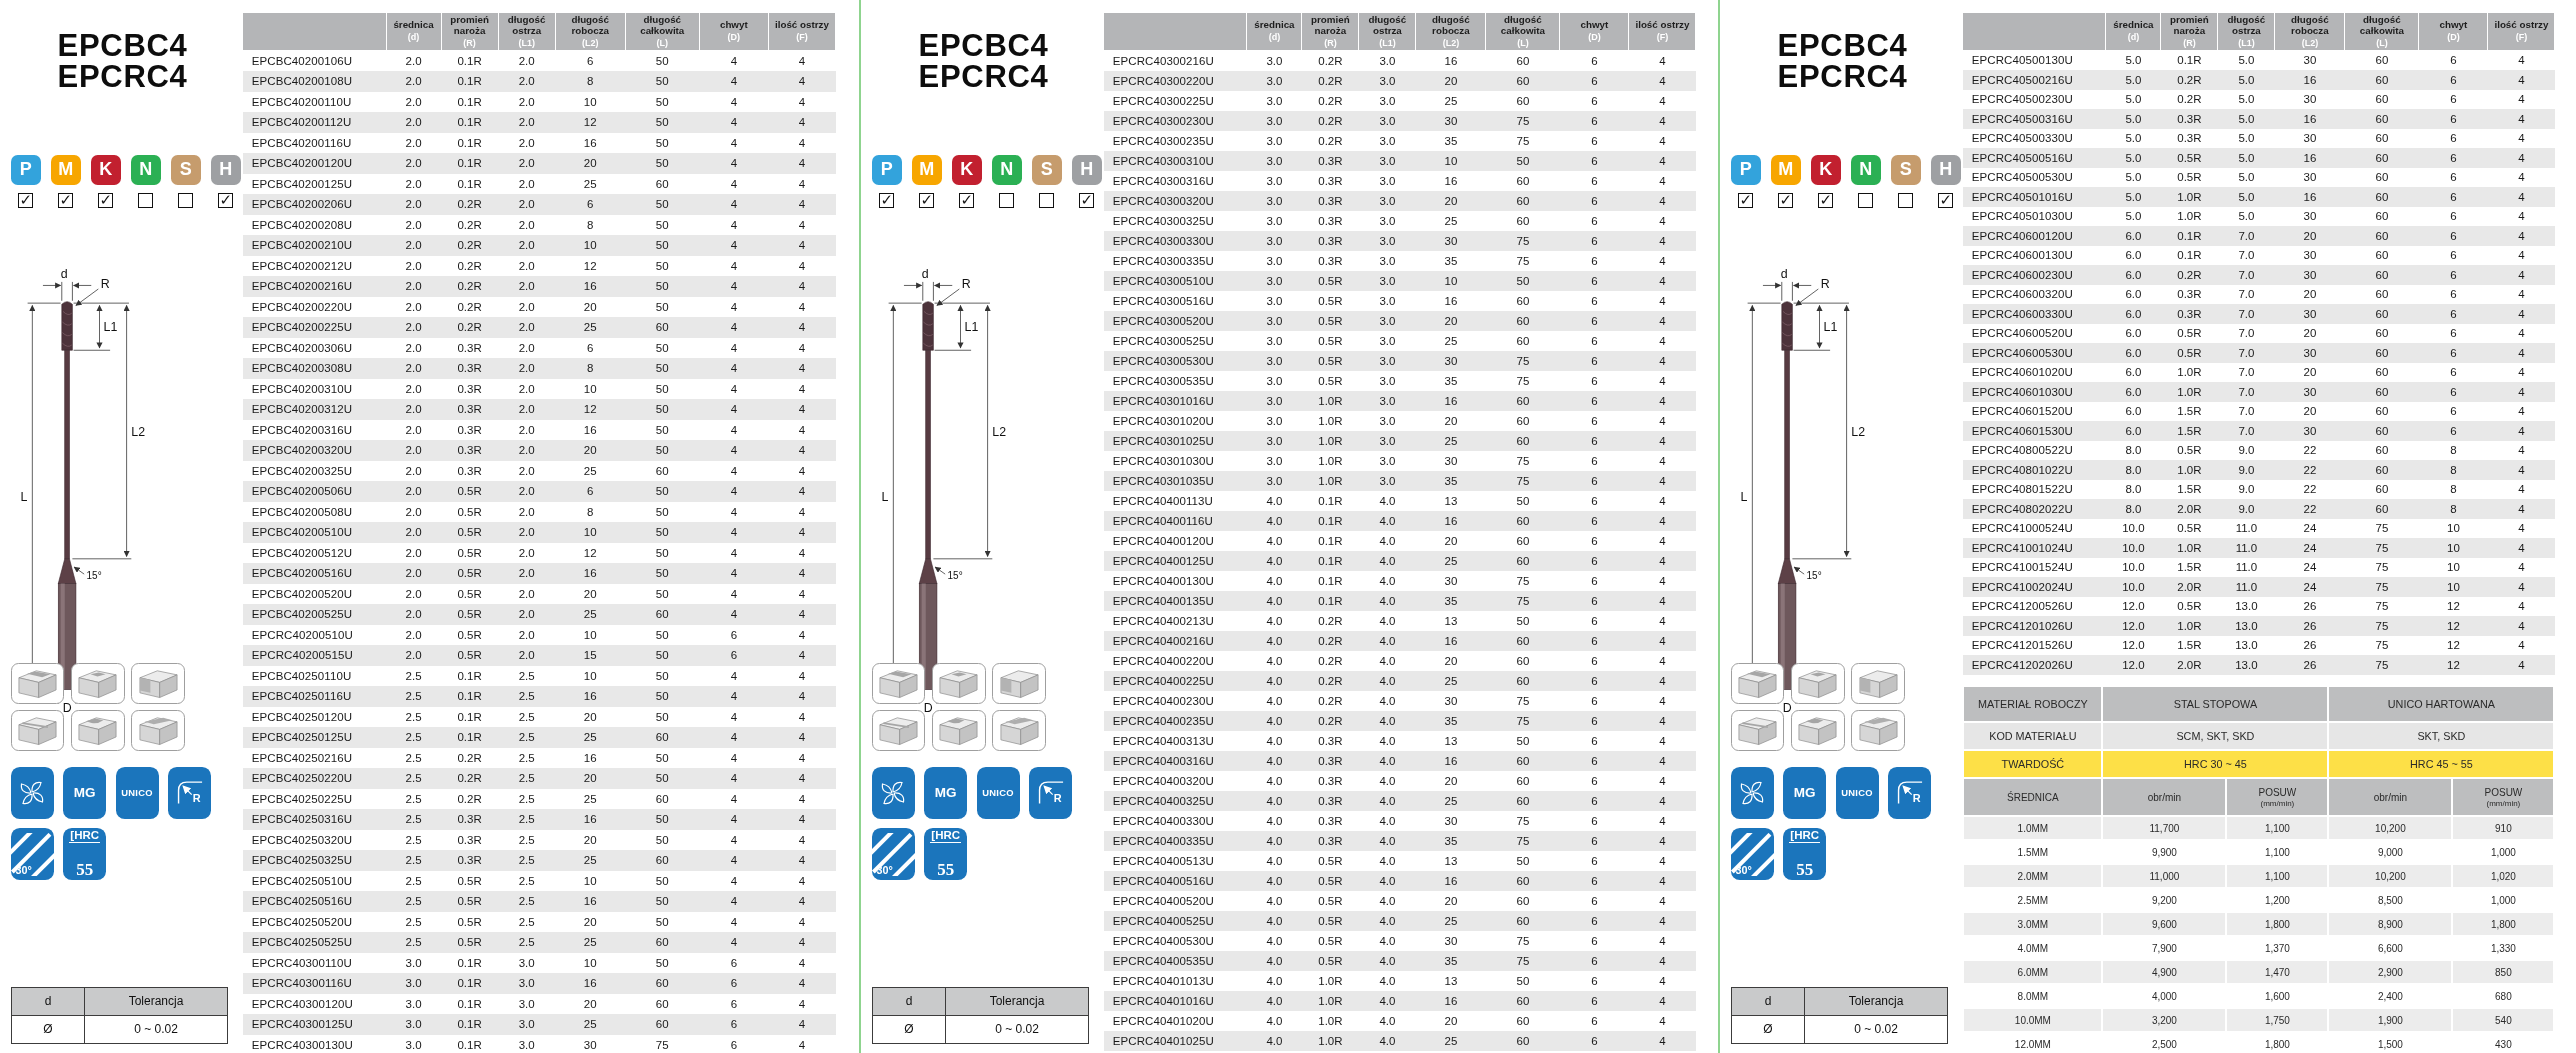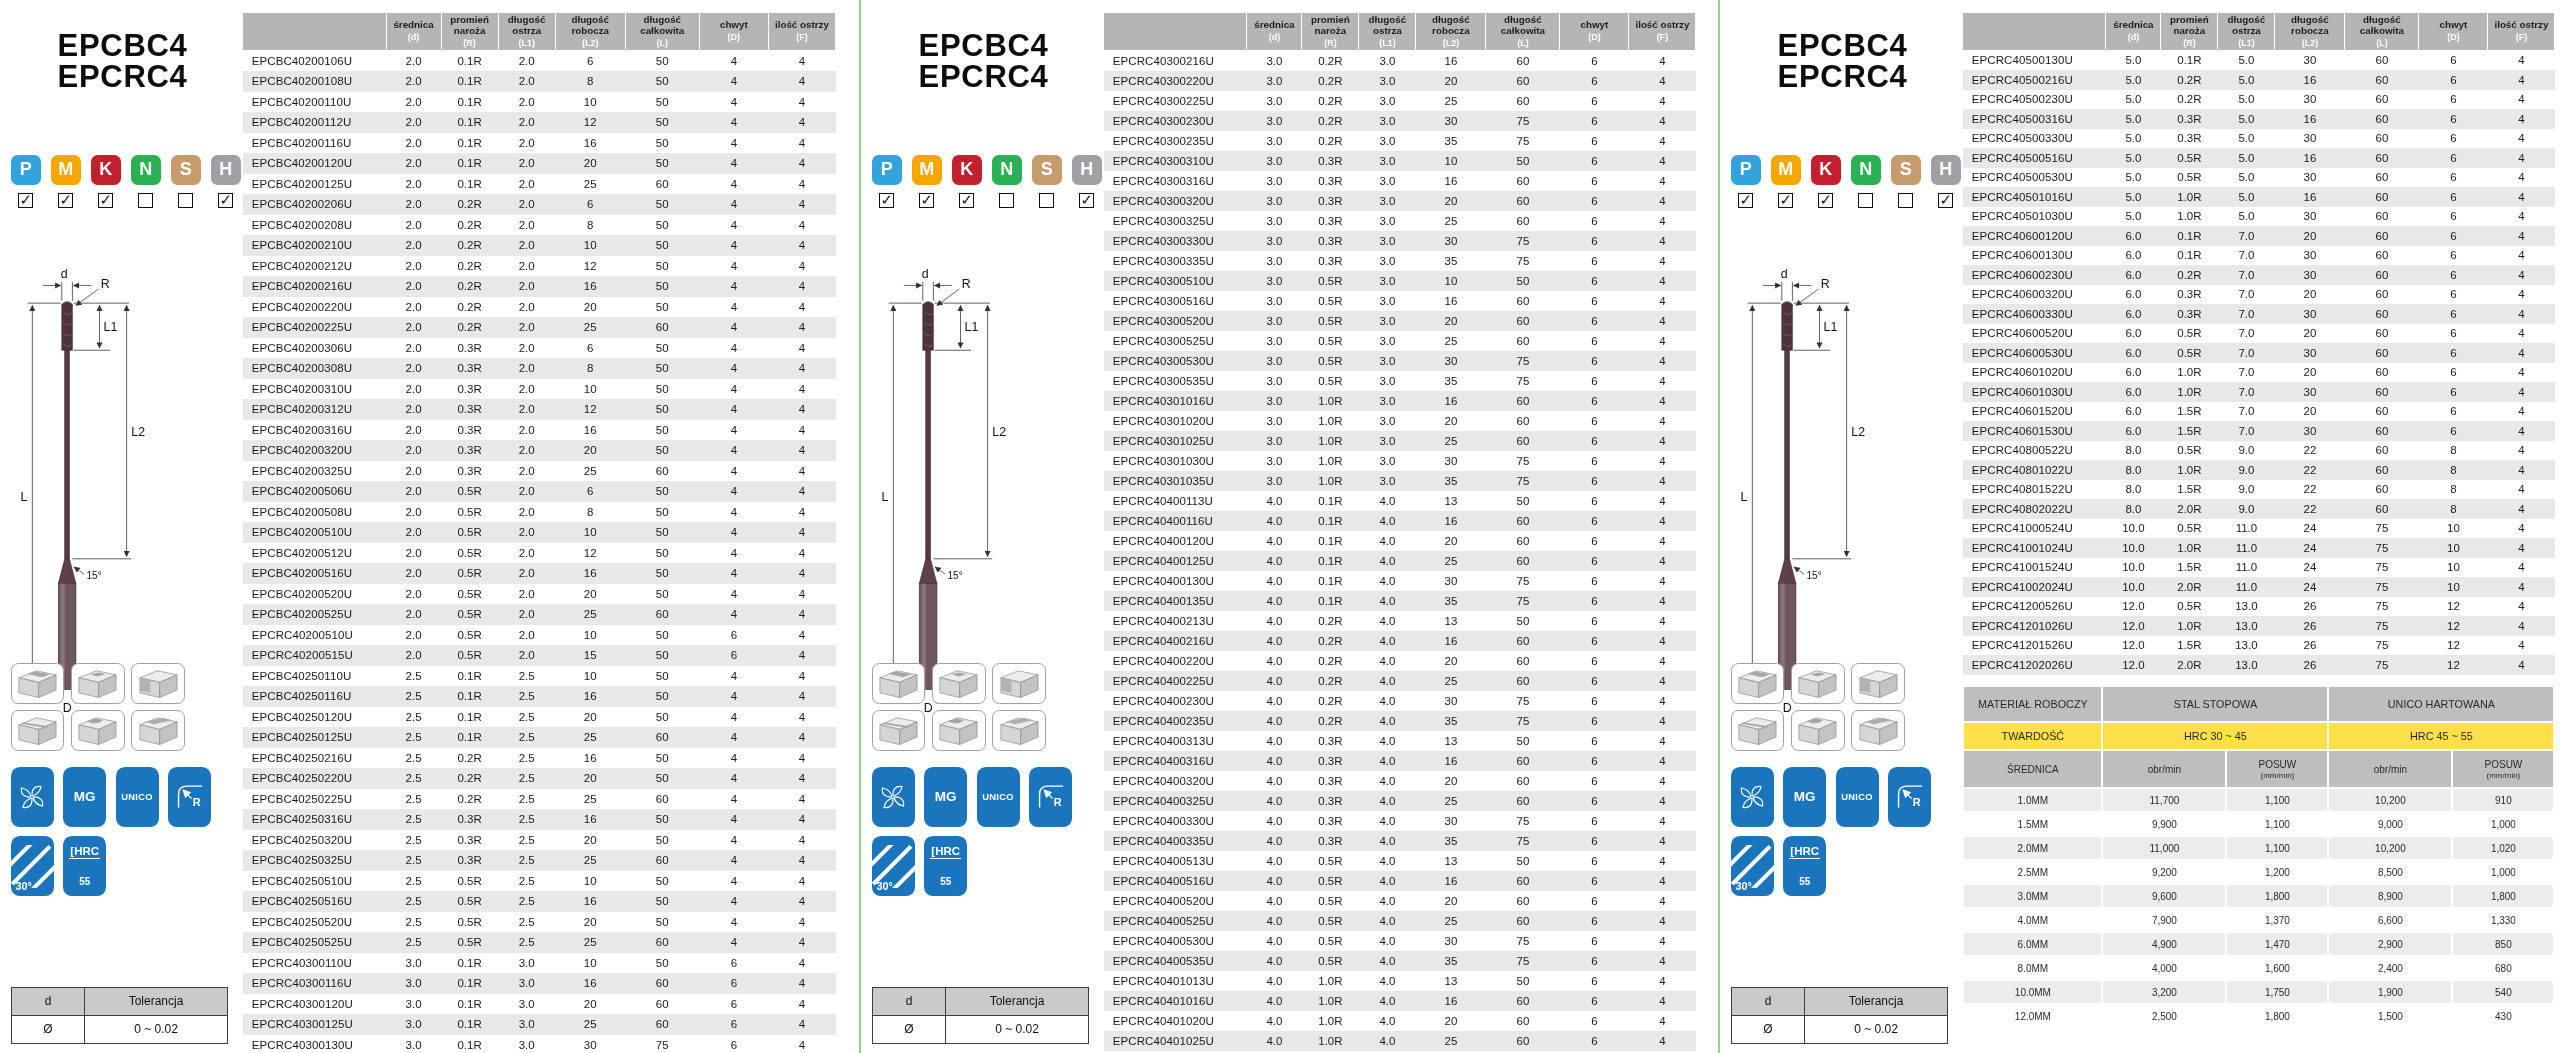--- a/index.html
+++ b/index.html
@@ -9,27 +9,27 @@
   .left-col{width:237px;flex:0 0 auto;box-sizing:border-box;display:flex;flex-direction:column;padding:16px 2.7px 9.4px 10.8px;}
   .title{font-size:31px;font-weight:bold;line-height:1.02;letter-spacing:0.7px;text-align:center;color:#0d0d0d;margin-top:13.5px;white-space:pre-line;}
   .badges{display:flex;gap:10px;margin-top:62px;}
   .bw{display:flex;flex-direction:column;align-items:center;width:32px;}
   .bg{width:30px;height:30px;border-radius:6.7px;color:#fff;font-size:18px;font-weight:bold;display:flex;align-items:center;justify-content:center;}
   .cb{width:12.8px;height:12.8px;border:1.7px solid #111;margin-top:8px;font-size:15px;line-height:11.5px;text-align:center;color:#111;background:#fff;}
   .diagram{margin-top:15px;height:431px;}
   .mach{display:flex;flex-wrap:wrap;gap:6.7px;width:225px;margin-top:9.4px;}
   .mi{border:1.3px solid #9f9f9f;border-radius:7.4px;background:#fff;line-height:0;padding:1.3px;}
   .blue{margin-top:16px;width:225px;display:flex;flex-wrap:wrap;gap:9.4px;}
-  .bi{width:43px;height:60px;border-radius:8.8px;background:#1B75BC;color:#fff;display:flex;flex-direction:column;align-items:center;justify-content:center;position:relative;overflow:hidden;flex:0 0 auto;}
+  .bi{width:43px;height:52px;border-radius:8.8px;background:#1B75BC;color:#fff;display:flex;flex-direction:column;align-items:center;justify-content:center;position:relative;overflow:hidden;flex:0 0 auto;}
   .bi .big{font-weight:bold;font-size:13.5px;}
   .bi .small{font-weight:bold;font-size:9.4px;letter-spacing:0.3px;}
   .bi svg{display:block;}
   .bi .deg{position:absolute;left:4.7px;bottom:4px;font-size:10.8px;font-weight:bold;}
   .hrctop{font-weight:bold;font-size:11.5px;border-bottom:1.7px solid #fff;padding:0 1.3px 0.7px;}
-  .hrcval{font-weight:bold;font-size:10px;margin-top:17px;}
+  .hrcval{font-weight:bold;font-size:17px;margin-top:17px;font-family:Liberation Serif, serif;}
   .tol{margin-top:auto;border-collapse:collapse;width:217px;flex:0 0 auto;}
   .tol td{border:1.7px solid #3c3c3c;text-align:center;font-size:12px;height:25px;color:#111;}
   .tol .th{background:#c9cacb;}
   .table-col{flex:1;padding:12px 23px 0 5.4px;box-sizing:border-box;}
   table.prod{border-collapse:collapse;width:100%;table-layout:fixed;}
   .prod thead th{background:#b4b5b7;border:1.7px solid #fff;padding:2px 1.3px;vertical-align:middle;}
   .hl{font-size:9.8px;font-weight:bold;color:#1e1e1e;line-height:1.12;}
   .hs{font-size:9px;color:#fff;font-weight:bold;margin-top:0.7px;}
   .prod tbody td{text-align:center;font-size:11.5px;color:#1a1a1a;overflow:hidden;white-space:nowrap;}
   .prod tbody td.pn{text-align:left;padding-left:8.8px;letter-spacing:0.1px;}
@@ -2049,20 +2049,25 @@
             <col style="width:102px">
             <col style="width:124px">
             <col style="width:102px">
           </colgroup>
         <tbody>
             <tr class="cr1">
           <td>MATERIAŁ ROBOCZY</td>
           <td colspan="2">STAL STOPOWA</td>
           <td colspan="2">UNICO HARTOWANA</td>
         </tr>
+        <tr class="cr2">
+          <td>KOD MATERIAŁU</td>
+          <td colspan="2">SCM, SKT, SKD</td>
+          <td colspan="2">SKT, SKD</td>
+        </tr>
         <tr class="cr3">
           <td>TWARDOŚĆ</td>
           <td colspan="2">HRC 30 ~ 45</td>
           <td colspan="2">HRC 45 ~ 55</td>
         </tr>
         <tr class="cr4">
           <td>ŚREDNICA</td>
           <td>obr/min</td>
           <td>
             <div>POSUW</div>

